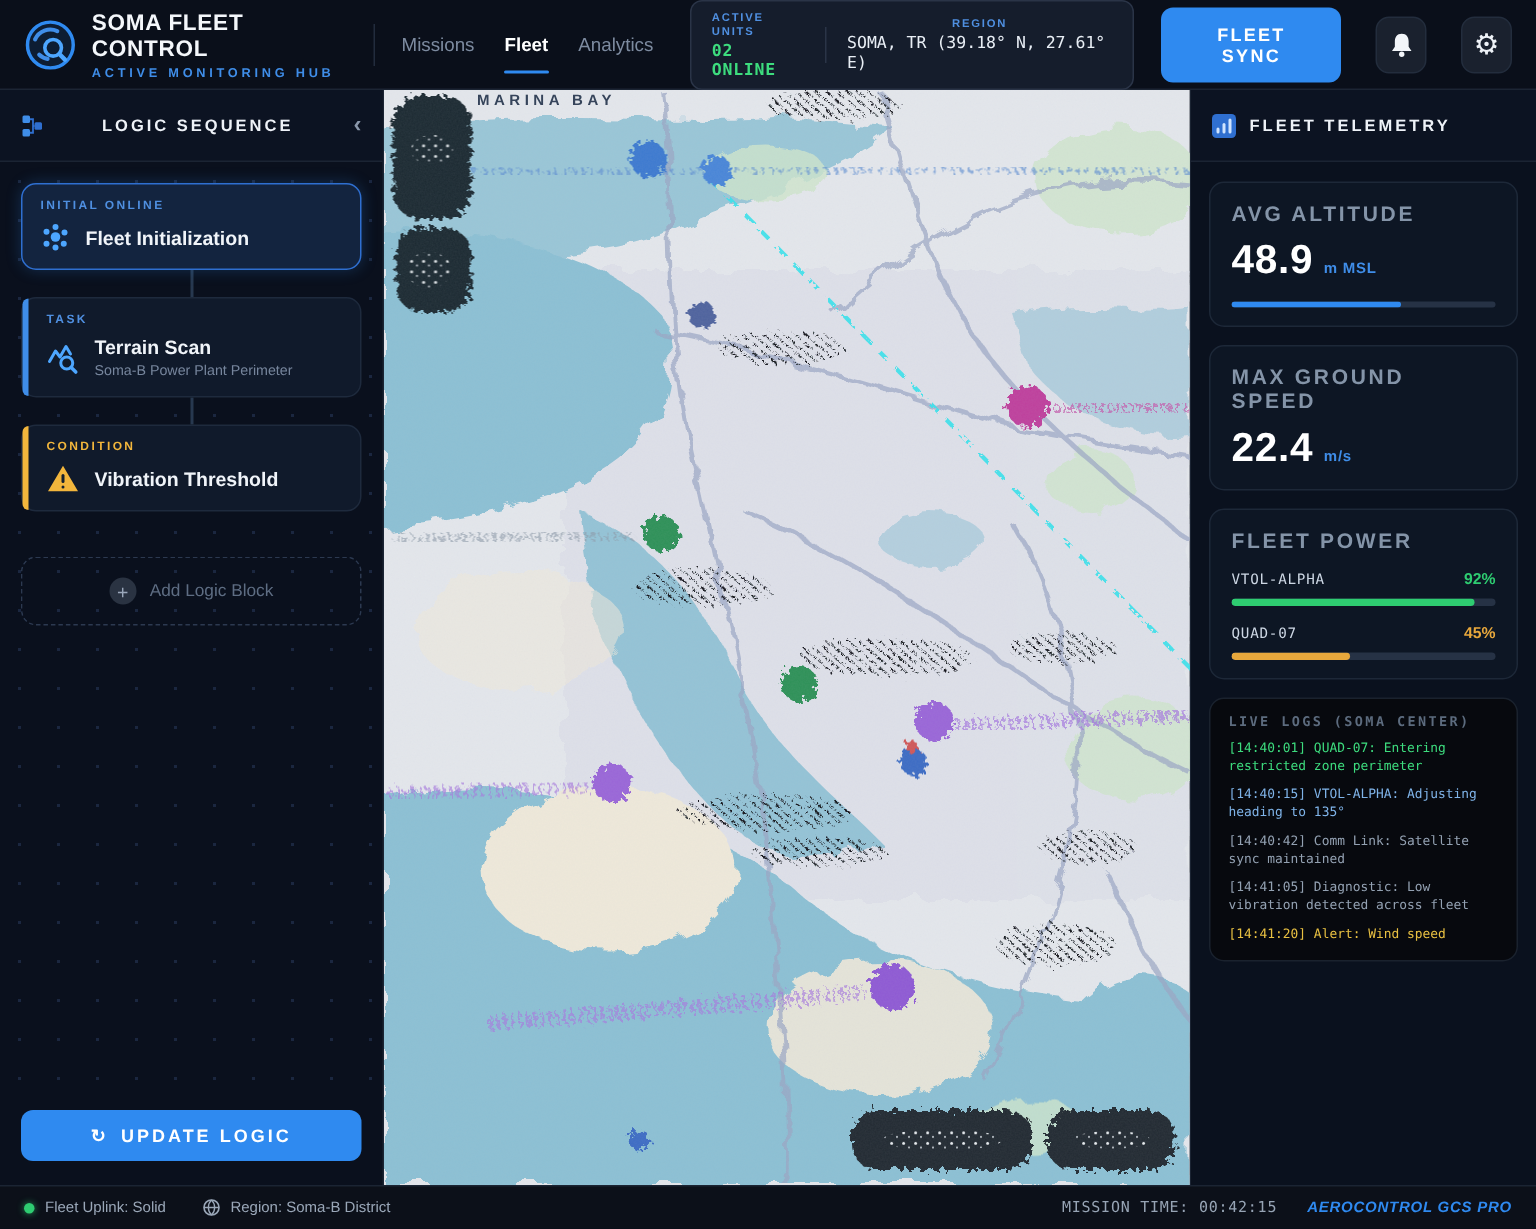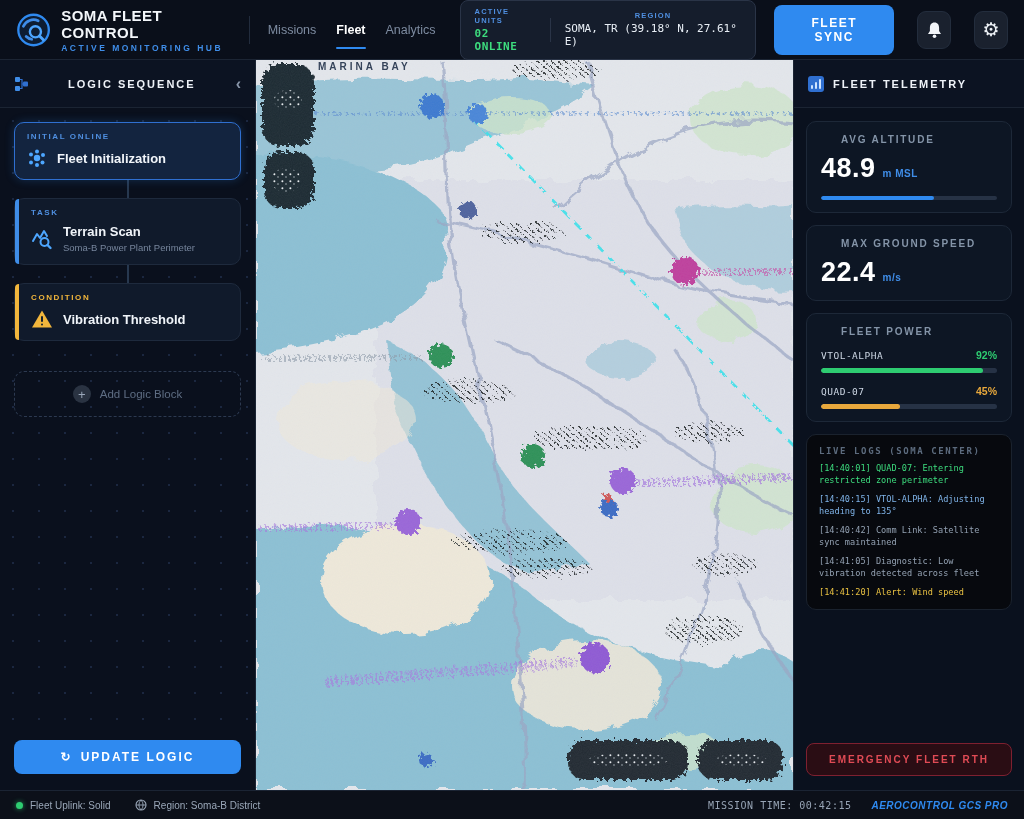--- a/index.html
+++ b/index.html
@@ -74,21 +74,21 @@
   
   .telemetry { width:231px; background:#0a111e; border-left:1px solid #1b2433; display:flex; flex-direction:column; }
   .tm-header { height:48px; display:flex; align-items:center; gap:9px; padding:0 14px;
                border-bottom:1px solid #1b2433; background:#0c1322; }
   .tm-title { font-size:11px; font-weight:800; letter-spacing:2px; color:#eef2f8; }
   .tm-icon { width:16px; height:16px; background:#2f6fd0; border-radius:3px; display:flex;
              align-items:flex-end; justify-content:center; gap:1.5px; padding:3px 3px; }
   .tm-icon i { display:block; width:2.5px; background:#cfe4ff; border-radius:1px; }
   .tm-body { flex:1; padding:13px 12px; display:flex; flex-direction:column; gap:12px; }
   .card { background:#0d1624; border:1px solid #1d2838; border-radius:10px; padding:12px 14px; }
-  .card-label { font-size:10px; font-weight:700; letter-spacing:1.8px; color:#8494a8;margin-left:20px; }
+  .card-label { font-size:14px; font-weight:700; letter-spacing:1.8px; color:#8494a8; }
   .metric { display:flex; align-items:baseline; gap:7px; margin-top:8px; }
   .metric-value { font-size:27px; font-weight:800; color:#ffffff; letter-spacing:.5px; }
   .metric-unit { font-size:10px; font-weight:800; color:#3f8de8; letter-spacing:.5px; }
   .track { height:4px; background:#263245; border-radius:3px; margin-top:12px; overflow:hidden; }
   .fill { height:100%; border-radius:3px; background:#2f8af0; }
   .pw-row { display:flex; justify-content:space-between; align-items:center; margin-top:12px; }
   .pw-name { font-size:9.5px; color:#cdd7e4; letter-spacing:.5px; }
   .pw-pct { font-size:10.5px; font-weight:800; }
   .pw-track { height:5px; background:#263245; border-radius:3px; margin-top:7px; overflow:hidden; }
   .logs { background:#07090e; border:1px solid #1a222e; border-radius:10px; padding:11px 12px; }
@@ -403,23 +403,20 @@
         <div class="logs-title">LIVE LOGS (SOMA CENTER)</div>
         <div class="log-line log-green">[14:40:01] QUAD-07: Entering restricted zone perimeter</div>
         <div class="log-line log-blue">[14:40:15] VTOL-ALPHA: Adjusting heading to 135°</div>
         <div class="log-line log-grey">[14:40:42] Comm Link: Satellite sync maintained</div>
         <div class="log-line log-grey">[14:41:05] Diagnostic: Low vibration detected across fleet</div>
         <div class="log-line log-yellow">[14:41:20] Alert: Wind speed</div>
       </div>
 
       <div style="flex:1"></div>
     </div>
-    <div class="tm-footer">
-      <button class="btn-rth">EMERGENCY FLEET RTH</button>
-    </div>
   </div>
 </div>
 
 <div class="footer">
   <div class="f-item">
     <span class="dot-green"></span>
     <span>Fleet Uplink: Solid</span>
   </div>
   <div class="f-item">
     <svg width="12" height="12" viewBox="0 0 12 12">

